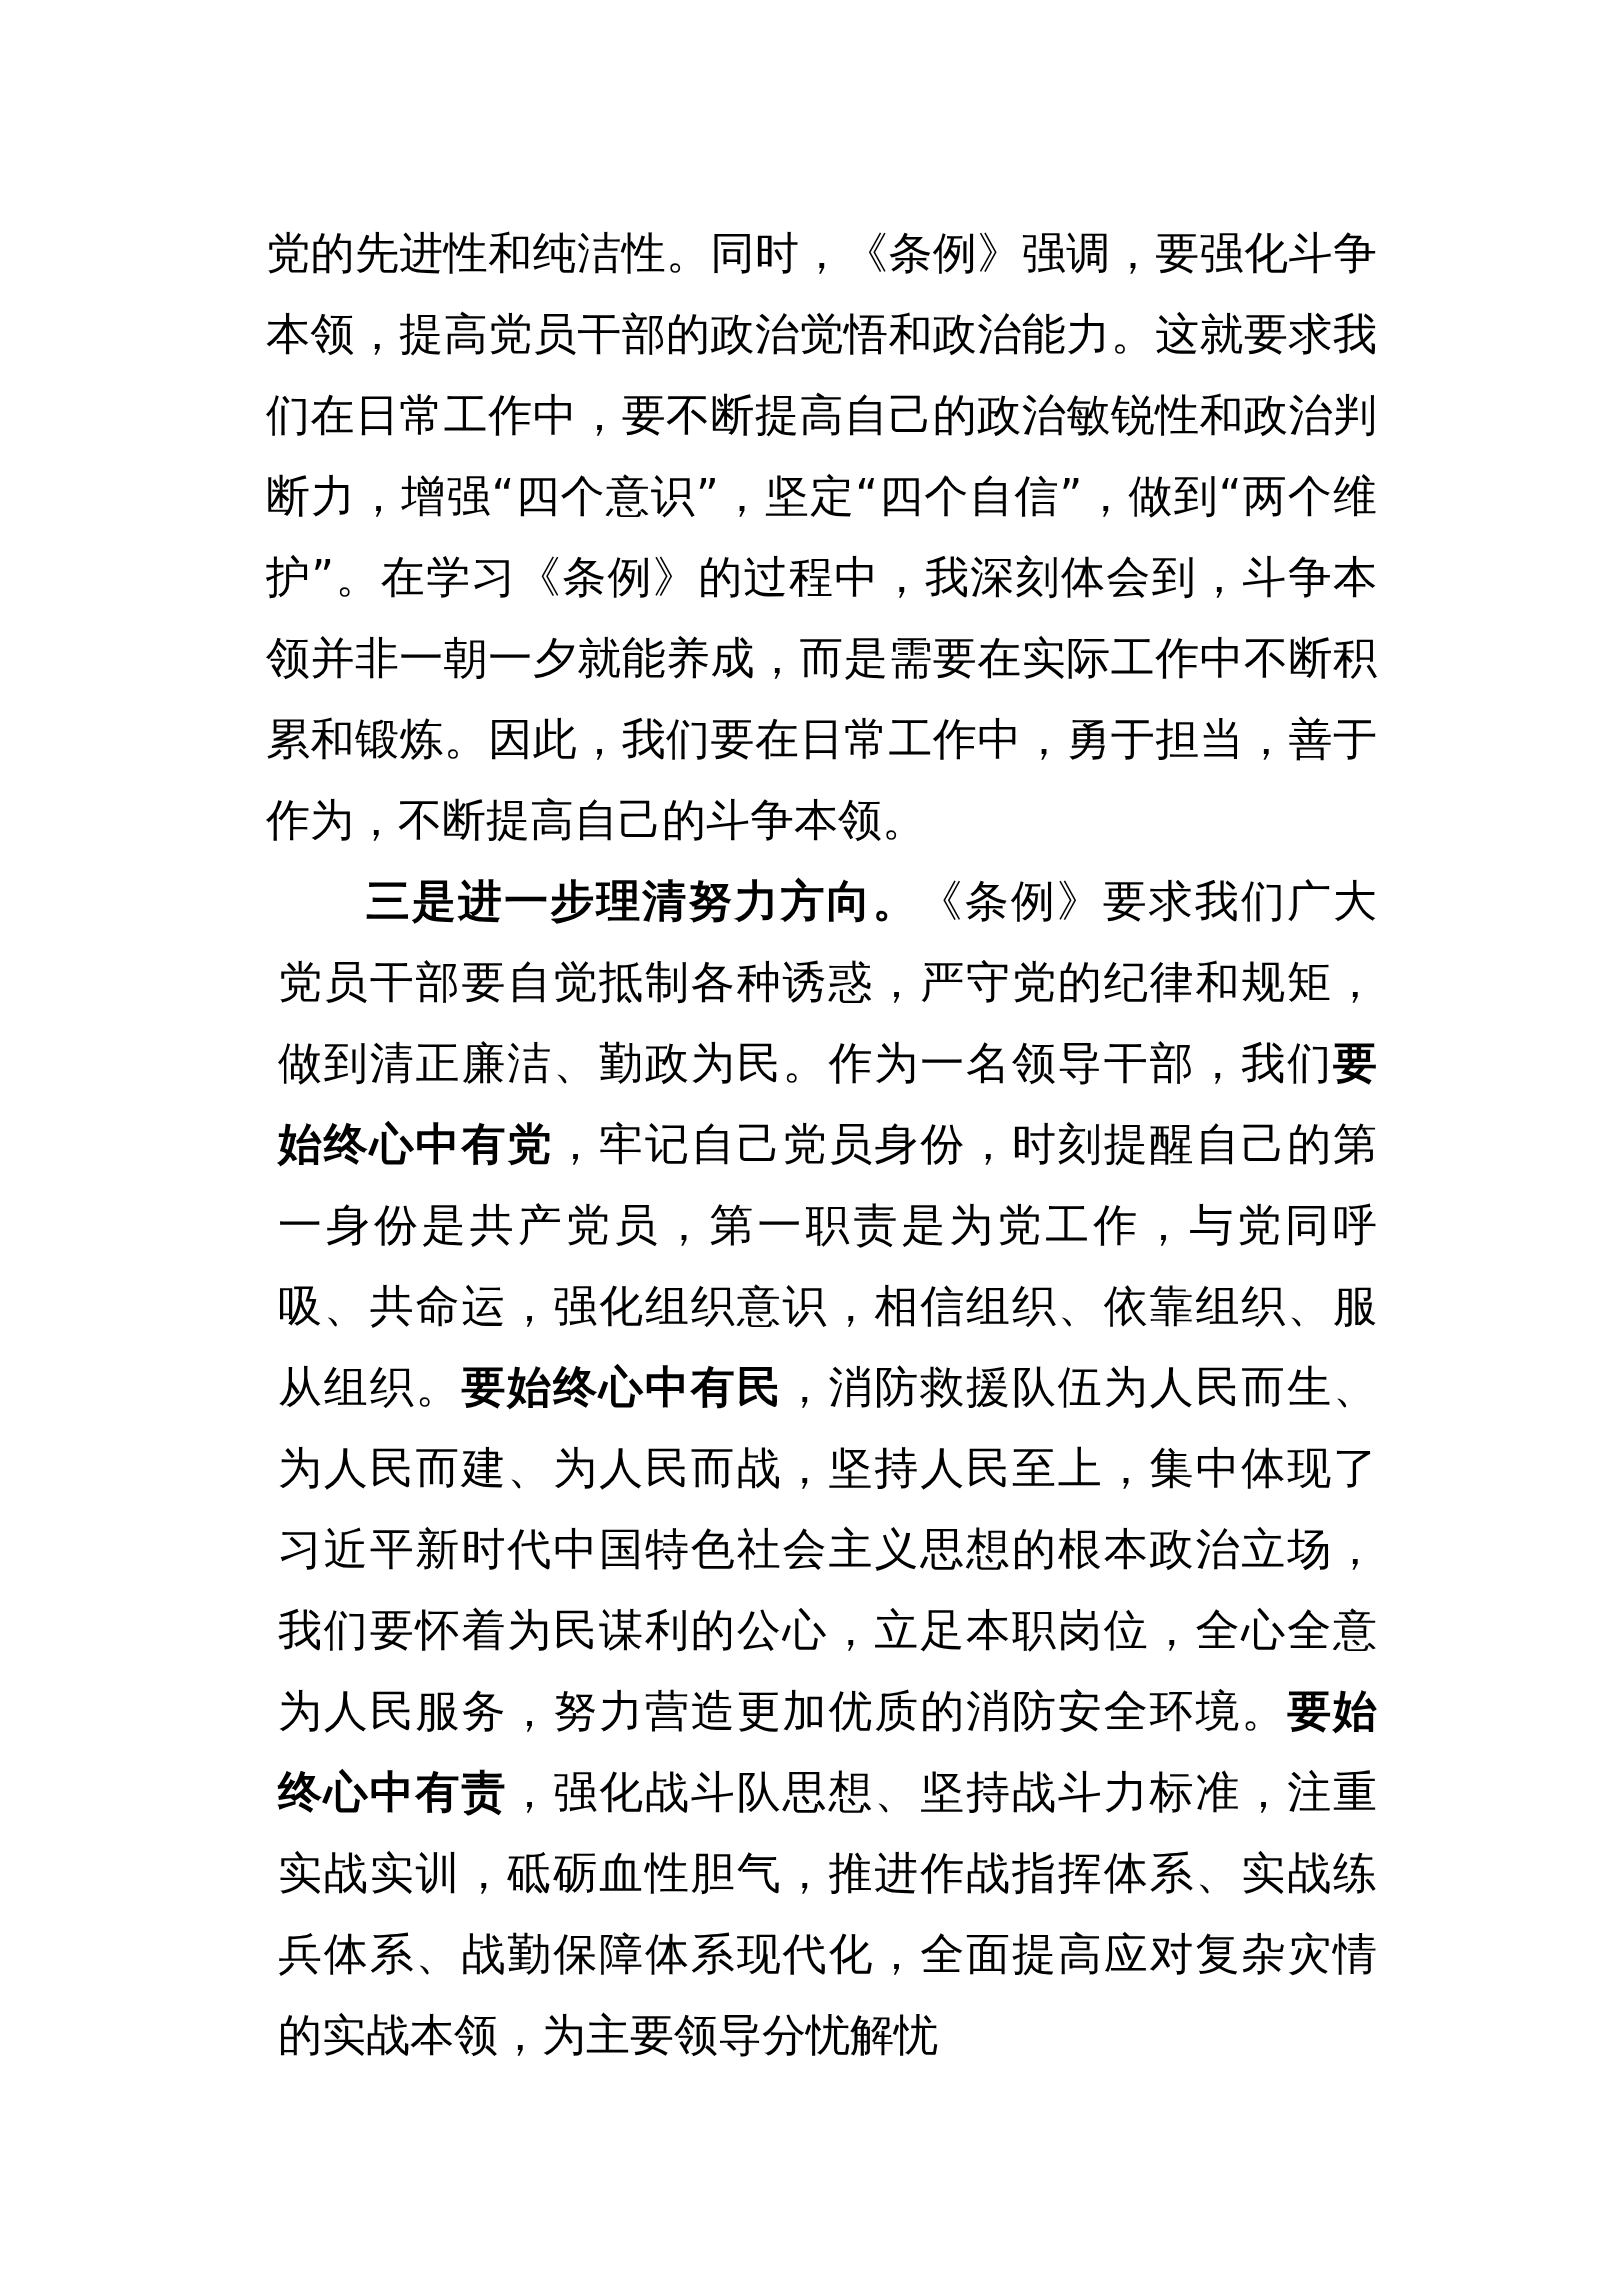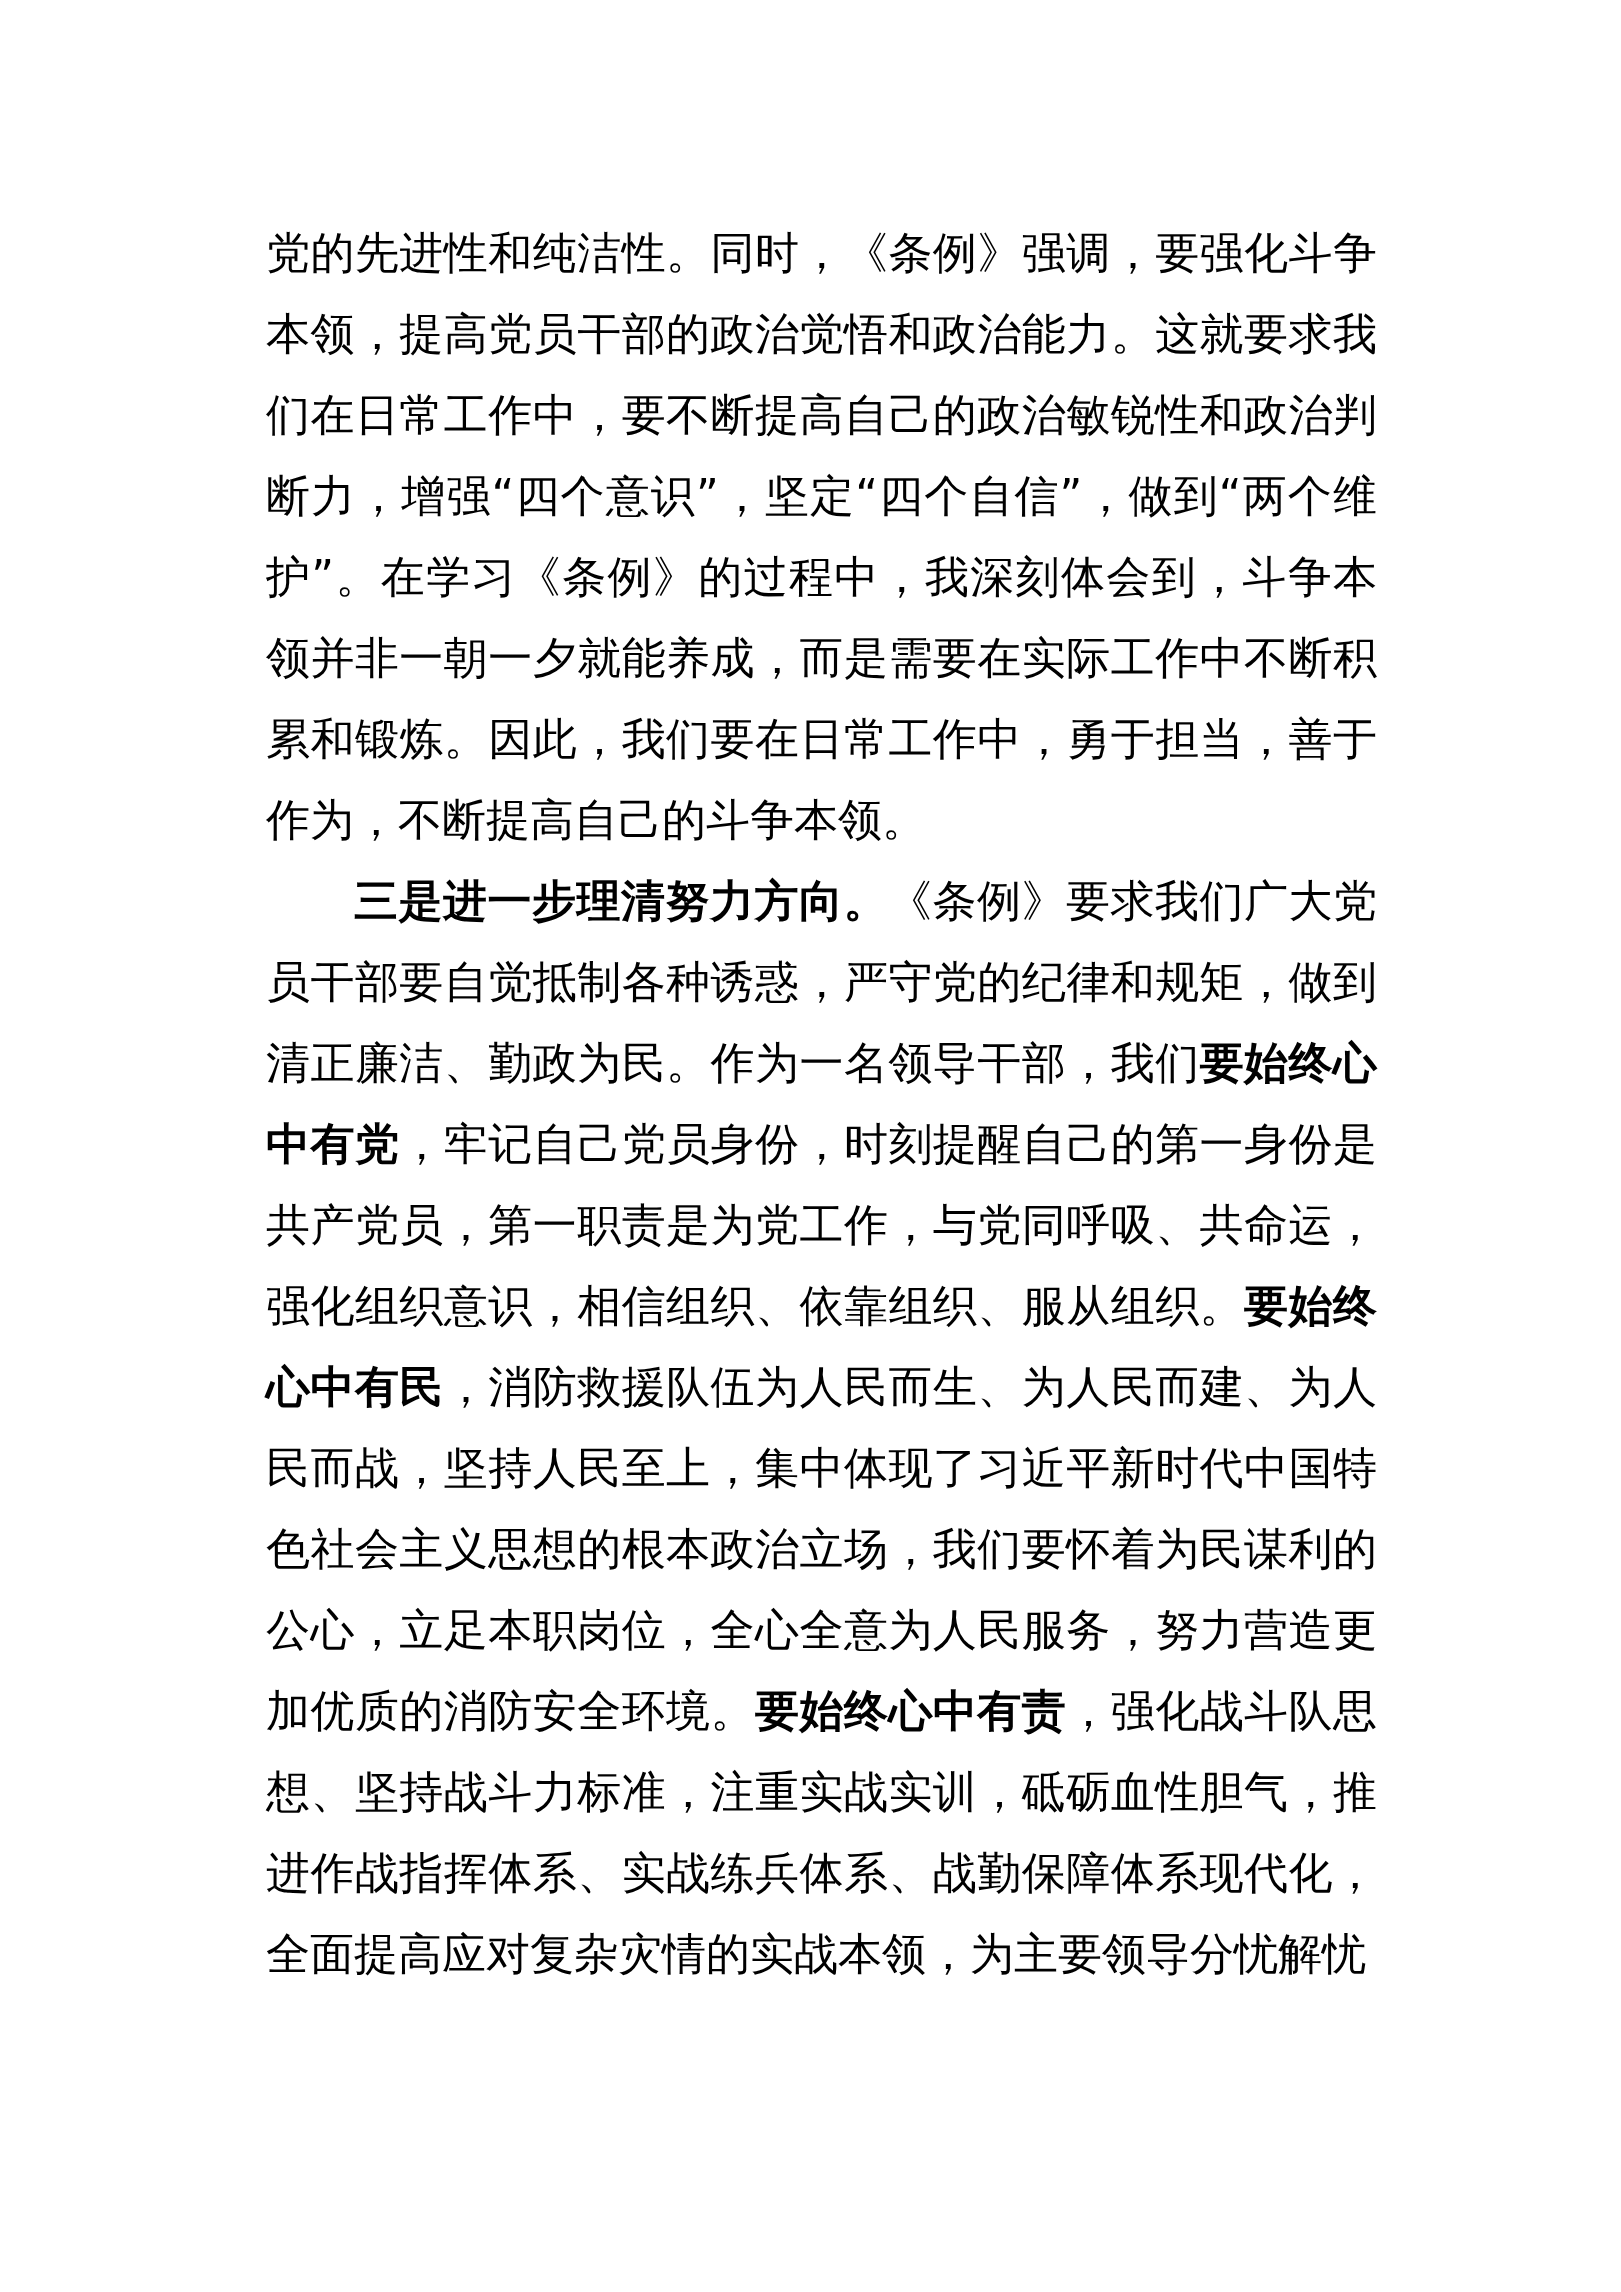--- a/index.html
+++ b/index.html
@@ -11,21 +11,21 @@
     width: 1111px;
     font-family: "DejaVu Sans", "Liberation Sans", sans-serif;
     font-size: 44px;
     line-height: 81px;
     color: #000000;
     text-align: justify;
     text-justify: inter-character;
     letter-spacing: 0;
   }
   .para { margin: 0; }
-  .indent { text-indent: 88px; }
+  .indent { text-indent: 88px; margin-left: 12px; }
   .b { font-weight: bold; }
 </style>
 </head>
 <body>
 
 <div class="page">
   <p class="para"><span>党的先进性和纯洁性。同时，《条例》强调，要强化斗争本领，提高党员干部的政治觉悟和政治能力。这就要求我们在日常工作中，要不断提高自己的政治敏锐性和政治判断力，增强“四个意识”，坚定“四个自信”，做到“两个维护”。在学习《条例》的过程中，我深刻体会到，斗争本领并非一朝一夕就能养成，而是需要在实际工作中不断积累和锻炼。因此，我们要在日常工作中，勇于担当，善于作为，不断提高自己的斗争本领。</span></p>
   <p class="para indent"><span class="b">三是进一步理清努力方向。</span><span>《条例》要求我们广大党员干部要自觉抵制各种诱惑，严守党的纪律和规矩，做到清正廉洁、勤政为民。作为一名领导干部，我们</span><span class="b">要始终心中有党</span><span>，牢记自己党员身份，时刻提醒自己的第一身份是共产党员，第一职责是为党工作，与党同呼吸、共命运，强化组织意识，相信组织、依靠组织、服从组织。</span><span class="b">要始终心中有民</span><span>，消防救援队伍为人民而生、为人民而建、为人民而战，坚持人民至上，集中体现了习近平新时代中国特色社会主义思想的根本政治立场，我们要怀着为民谋利的公心，立足本职岗位，全心全意为人民服务，努力营造更加优质的消防安全环境。</span><span class="b">要始终心中有责</span><span>，强化战斗队思想、坚持战斗力标准，注重实战实训，砥砺血性胆气，推进作战指挥体系、实战练兵体系、战勤保障体系现代化，全面提高应对复杂灾情的实战本领，为主要领导分忧解忧</span></p>
 </div>
 

